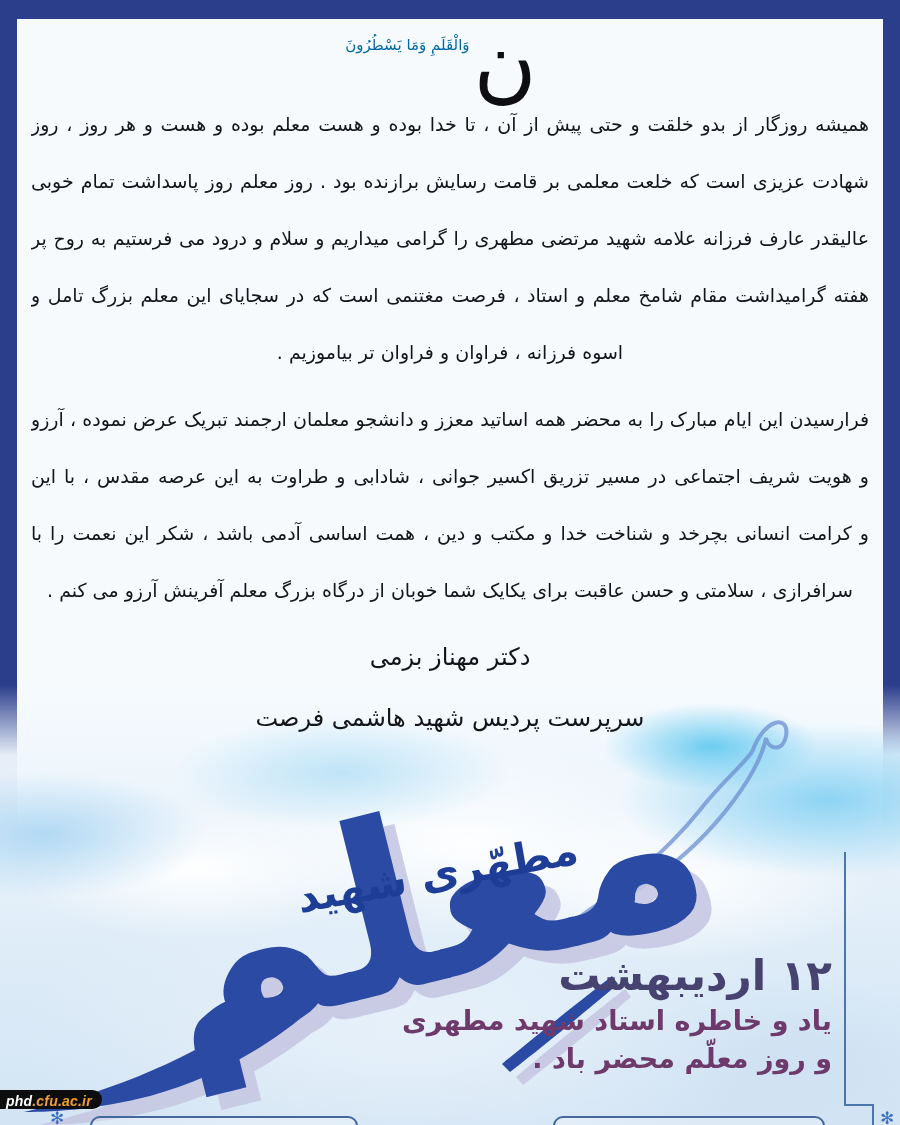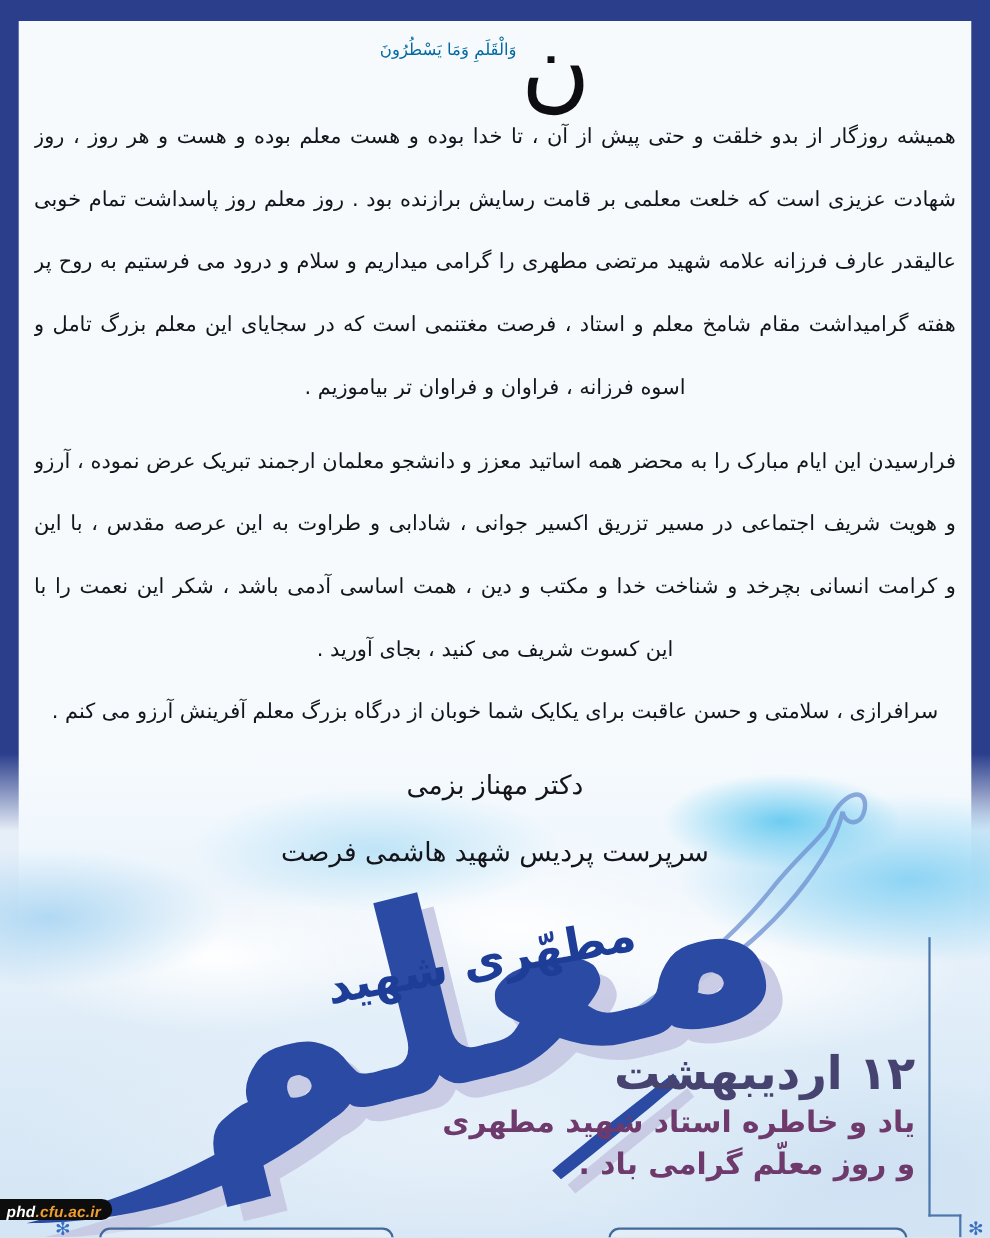--- a/index.html
+++ b/index.html
@@ -114,30 +114,29 @@
 
   <div class="body-text">
     <div class="line justify">همیشه روزگار از بدو خلقت و حتی پیش از آن ، تا خدا بوده و هست معلم بوده و هست و هر روز ، روز معلم است . این روز ، مصادف با سالروز</div>
     <div class="line justify">شهادت عزیزی است که خلعت معلمی بر قامت رسایش برازنده بود . روز معلم روز پاسداشت تمام خوبی هاست . سالروز شهادت ، فیلسوف</div>
     <div class="line justify">عالیقدر عارف فرزانه علامه شهید مرتضی مطهری را گرامی میداریم و سلام و درود می فرستیم به روح پر فتوح آن گوهر فکور اندیشه ورز بی نظیر .</div>
     <div class="line justify">هفته گرامیداشت مقام شامخ معلم و استاد ، فرصت مغتنمی است که در سجایای این معلم بزرگ تامل و تدبر نماییم تا از این تامل و تاسی به خصال این</div>
     <div class="line center">اسوه فرزانه ، فراوان و فراوان تر بیاموزیم .</div>
     <div class="line justify gap-sm">فرارسیدن این ایام مبارک را به محضر همه اساتید معزز و دانشجو معلمان ارجمند تبریک عرض نموده ، آرزو می کنم با قدرشناسی ازین موهبت الهی</div>
     <div class="line justify">و هویت شریف اجتماعی در مسیر تزریق اکسیر جوانی ، شادابی و طراوت به این عرصه مقدس ، با این دغدغه همیشه همراه که حیات بشر ، بر مدار ارزش ها</div>
     <div class="line justify">و کرامت انسانی بچرخد و شناخت خدا و مکتب و دین ، همت اساسی آدمی باشد ، شکر این نعمت را با همت بلندی که صرف کسب شایستگی های</div>
-    <div class="line center">این کسوت شریف می کنید ، بجای آورید .</div>
     <div class="line center">سرافرازی ، سلامتی و حسن عاقبت برای یکایک شما خوبان از درگاه بزرگ معلم آفرینش آرزو می کنم .</div>
     <div class="sig sig-name">دکتر مهناز بزمی</div>
     <div class="sig sig-title">سرپرست پردیس شهید هاشمی فرصت</div>
   </div>
 
   <div class="note">
     <div class="note-day">۱۲ اردیبهشت</div>
     <div class="note-l2">یاد و خاطره استاد شهید مطهری</div>
-    <div class="note-l3">و روز معلّم گرامی باد .</div>
+    <div class="note-l3">و روز معلّم محضر باد .</div>
   </div>
 
   <div class="vline"></div>
   <div class="hline"></div>
   <div class="vline2"></div>
 
   <div class="bbox bbox1"></div>
   <div class="bbox bbox2"></div>
 
   <span class="flower flower-left">✻</span>

